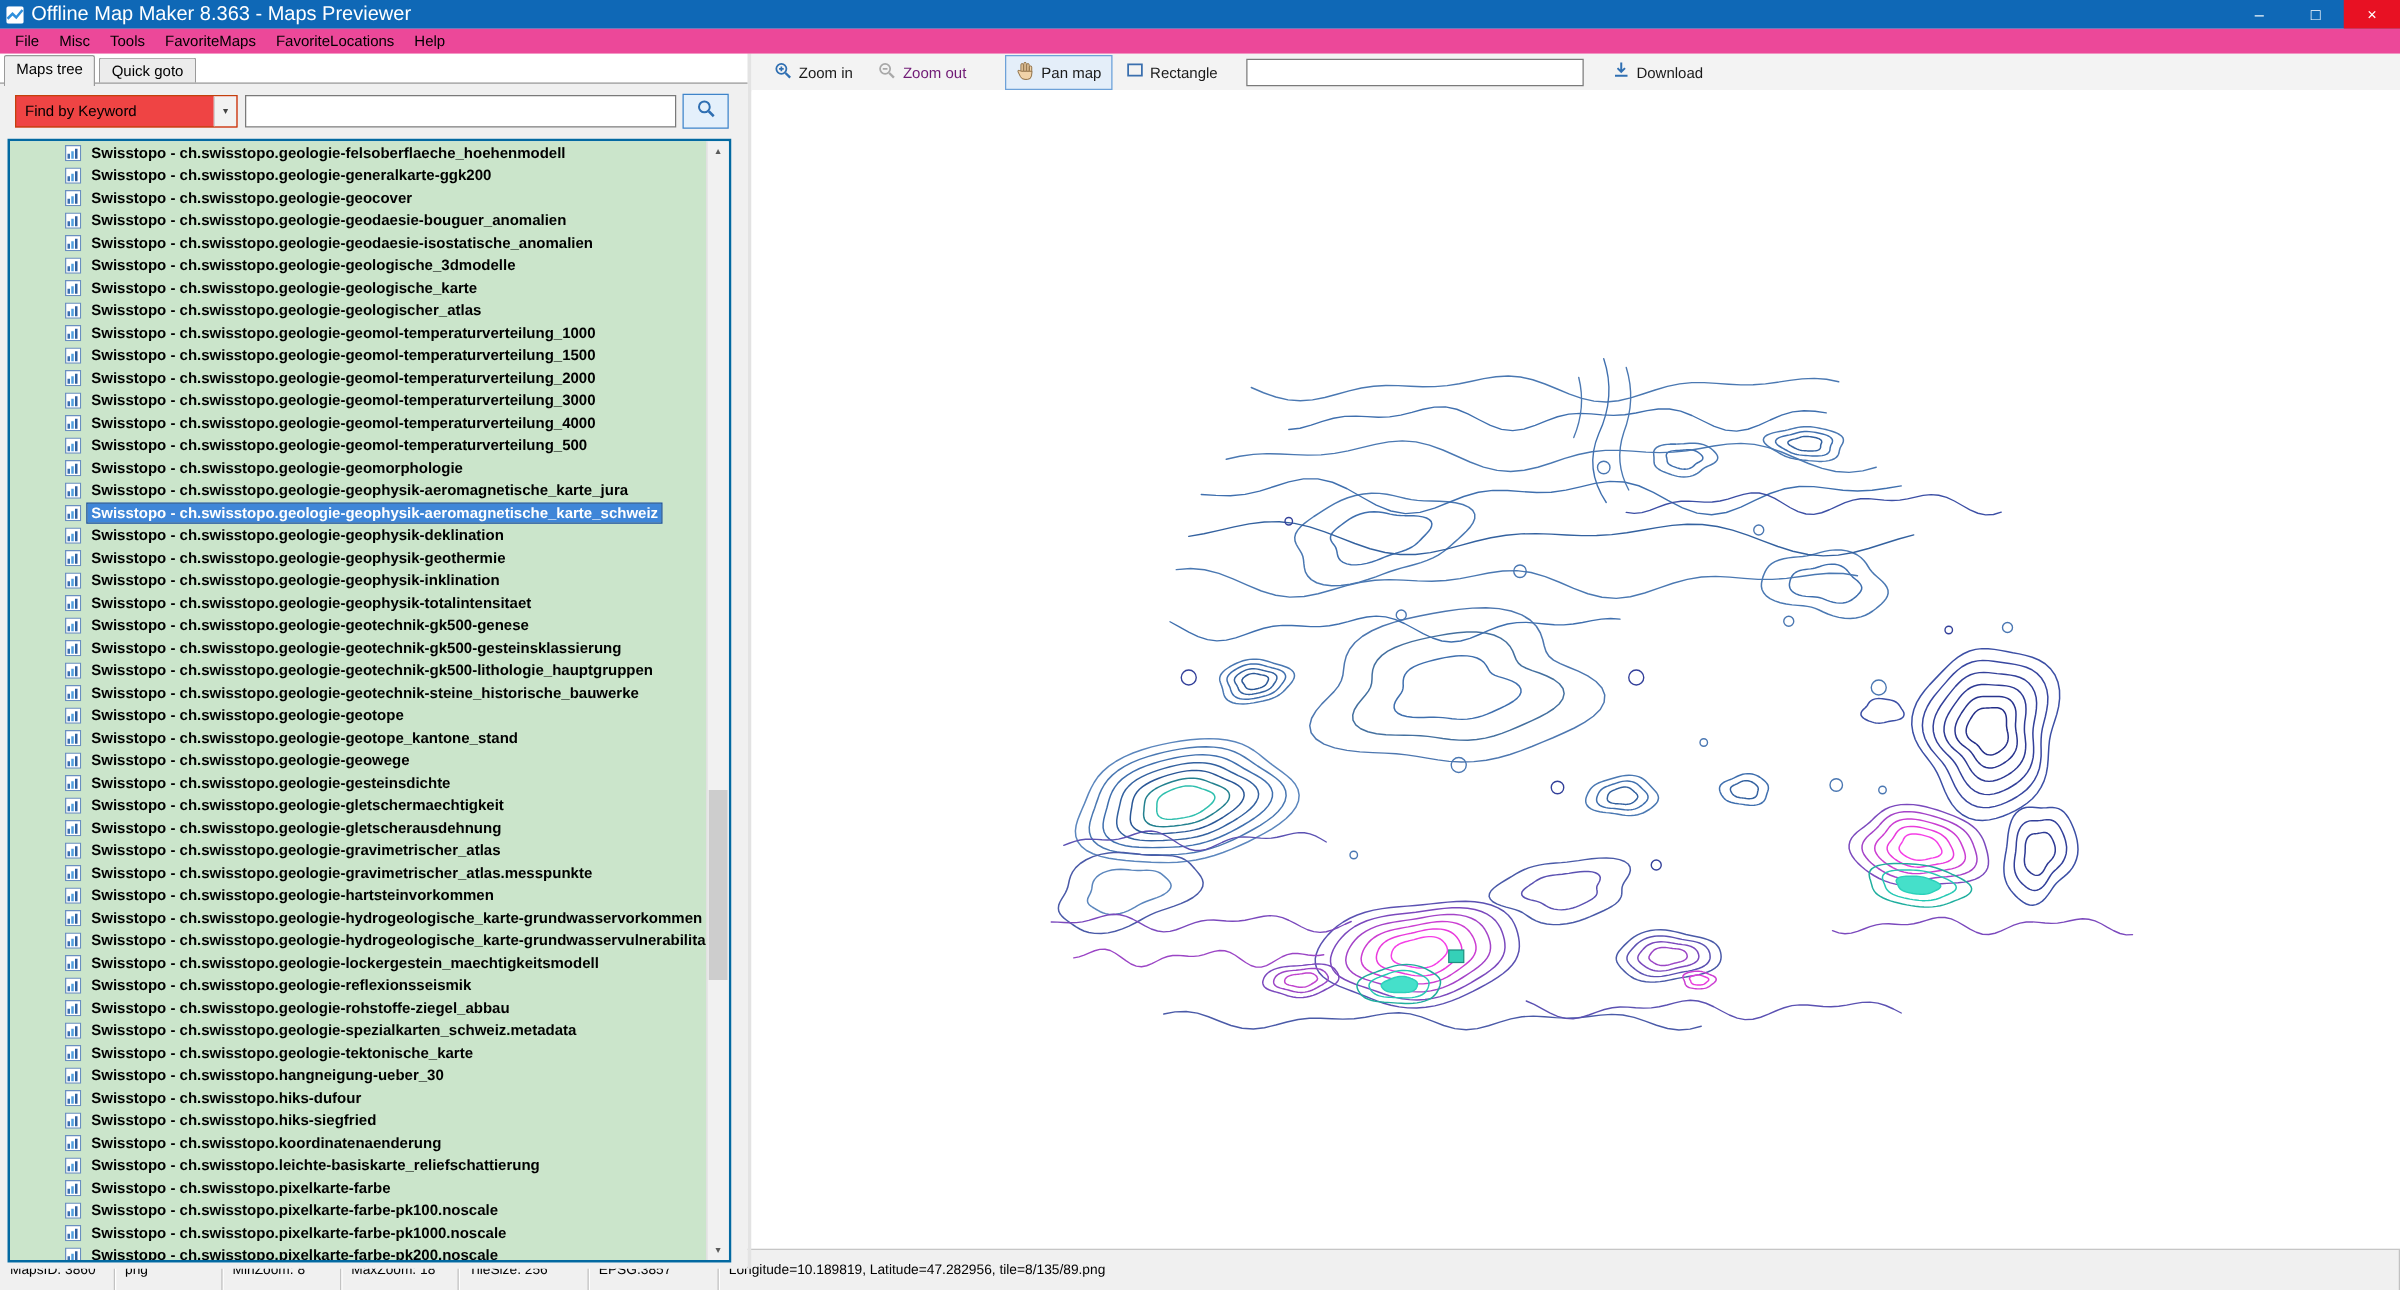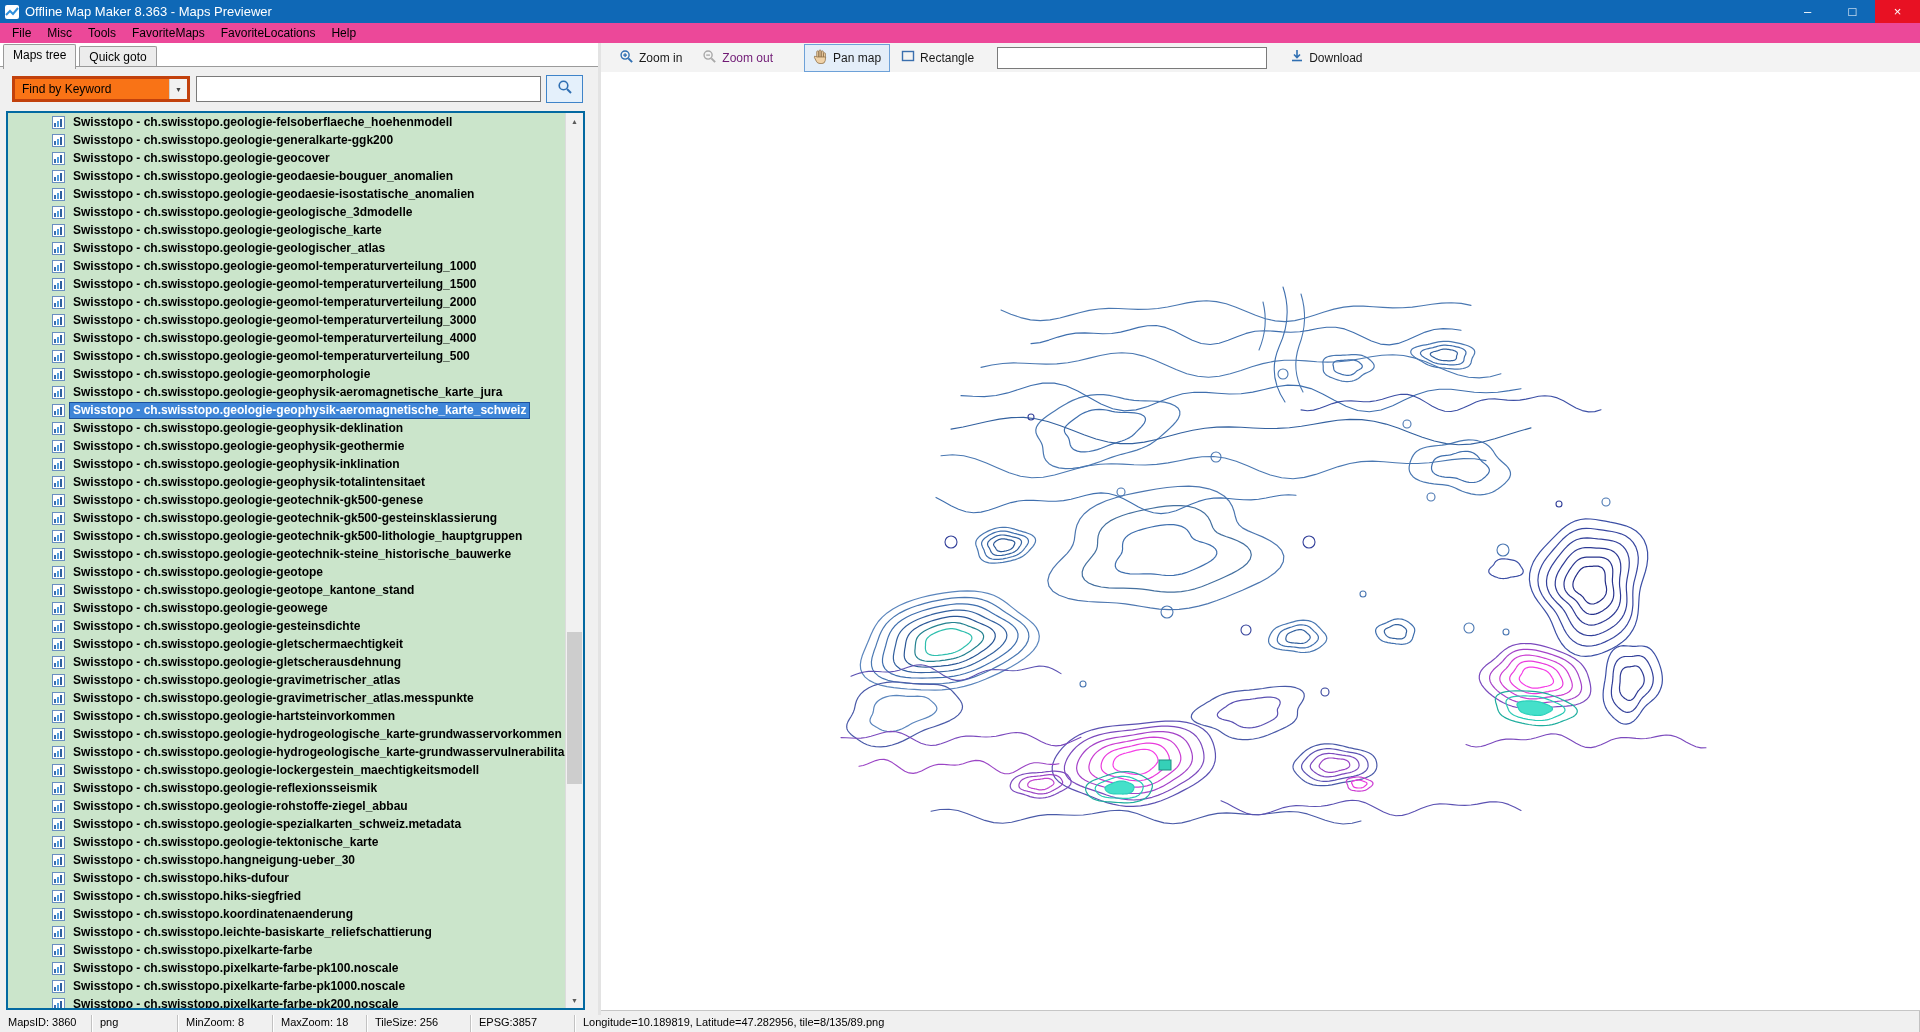--- a/index.html
+++ b/index.html
@@ -5,40 +5,40 @@
   html,body{margin:0;padding:0;}
   body{
     width:1920px;height:1032px;position:relative;overflow:hidden;
     background:#ffffff;font-family:"Liberation Sans",sans-serif;color:#000;
     -webkit-font-smoothing:antialiased;
   }
   
   .titlebar{position:absolute;top:0;left:0;right:0;height:23px;background:#0f68b6;
     display:flex;align-items:center;color:#fff;}
   .app-icon{margin-left:5px;width:14px;height:14px;display:flex;}
-  .title-text{font-size:13px;margin-left:6px;}
+  .title-text{font-size:16px;margin-left:6px;}
   .win-controls{margin-left:auto;display:flex;height:100%;}
   .win-btn{width:45px;height:100%;display:flex;align-items:center;justify-content:center;
     font-size:13px;color:#fff;cursor:default;}
   .win-btn.close{background:#e81123;}
   
   .menubar{position:absolute;top:23px;left:0;right:0;height:20px;background:#ec4899;
     display:flex;align-items:center;font-size:12px;padding-left:4px;}
   .menu-item{padding:2px 8px;}
   
   .tabrow{position:absolute;top:43px;left:0;width:598px;height:23px;background:#ffffff;}
   .tab{display:inline-block;font-size:12px;padding:3px 9px 4px 9px;margin-left:3px;
     border:1px solid #9a9a9a;border-bottom:none;border-radius:2px 2px 0 0;
     background:#ececec;position:relative;top:3px;color:#000000;}
   .tab.active{background:#f0f0f0;top:1px;padding-bottom:7px;z-index:3;}
   
   .left-panel{position:absolute;top:66px;left:0;width:598px;bottom:17px;background:#f0f0f0;
     border-top:1px solid #9a9a9a;z-index:2;}
-  .search-combo{position:absolute;left:12px;top:9px;width:178px;height:26px;background:#f97316;
-    border:3px solid #c2410c;box-sizing:border-box;display:flex;align-items:center;
+  .search-combo{position:absolute;left:12px;top:9px;width:178px;height:26px;background:#ef4444;
+    border:1px solid #c2410c;box-sizing:border-box;display:flex;align-items:center;
     font-size:12px;padding-left:7px;text-align:center;}
   .combo-arrow{margin-left:auto;width:17px;height:100%;display:flex;align-items:center;
     justify-content:center;font-size:7px;color:#444;border-left:1px solid #d0d0d0;background:#f2f2f2;}
   .search-input{position:absolute;left:196px;top:9px;width:345px;height:26px;border:1px solid #7a7a7a;
     box-sizing:border-box;font-size:12px;padding:0 6px;font-family:"Liberation Sans",sans-serif;}
   .search-btn{position:absolute;left:546px;top:8px;width:37px;height:28px;background:#e4f0fb;
     border:1px solid #3f84c9;box-sizing:border-box;display:flex;align-items:center;justify-content:center;}
   .tree-wrap{position:absolute;left:6px;top:44px;width:579px;bottom:5px;border:2px solid #0369a1;
     background:#fff;box-sizing:border-box;display:flex;font-weight:bold;}
   .tree{flex:1;background:#cbe5cb;overflow:hidden;position:relative;}
@@ -63,21 +63,21 @@
   .tool-btn:first-child{margin-left:9px;}
   .tool-btn.disabled{color:#701a75;}
   .tool-btn.toggled{border:1px solid #6da1d8;background:#e4eef9;margin-left:22px;}
   .toolbar-input{width:270px;height:22px;border:1px solid #7a7a7a;box-sizing:border-box;margin-left:14px;
     font-size:12px;padding:0 5px;font-family:"Liberation Sans",sans-serif;}
   .tool-btn.download{margin-left:14px;}
   
   .map-area{position:absolute;left:601px;top:72px;right:0;bottom:17px;background:#ffffff;overflow:hidden;}
   .map-area svg{display:block;}
   
-  .statusbar{position:absolute;left:0;bottom:0;width:100%;height:22px;background:#f0f0f0;
+  .statusbar{position:absolute;left:0;bottom:0;width:100%;height:33px;background:#f0f0f0;
     border-top:1px solid #c6c6c6;display:flex;align-items:stretch;font-size:11px;box-sizing:border-box;}
   .status-seg{display:flex;align-items:center;padding:0 8px;border-right:1px solid #c2c2c2;
     box-shadow:1px 0 0 #ffffff;white-space:nowrap;overflow:hidden;box-sizing:border-box;}
 </style>
 </head>
 <body>
 
 <div class="titlebar">
   <span class="app-icon">
     <svg width="14" height="14" viewBox="0 0 14 14">

